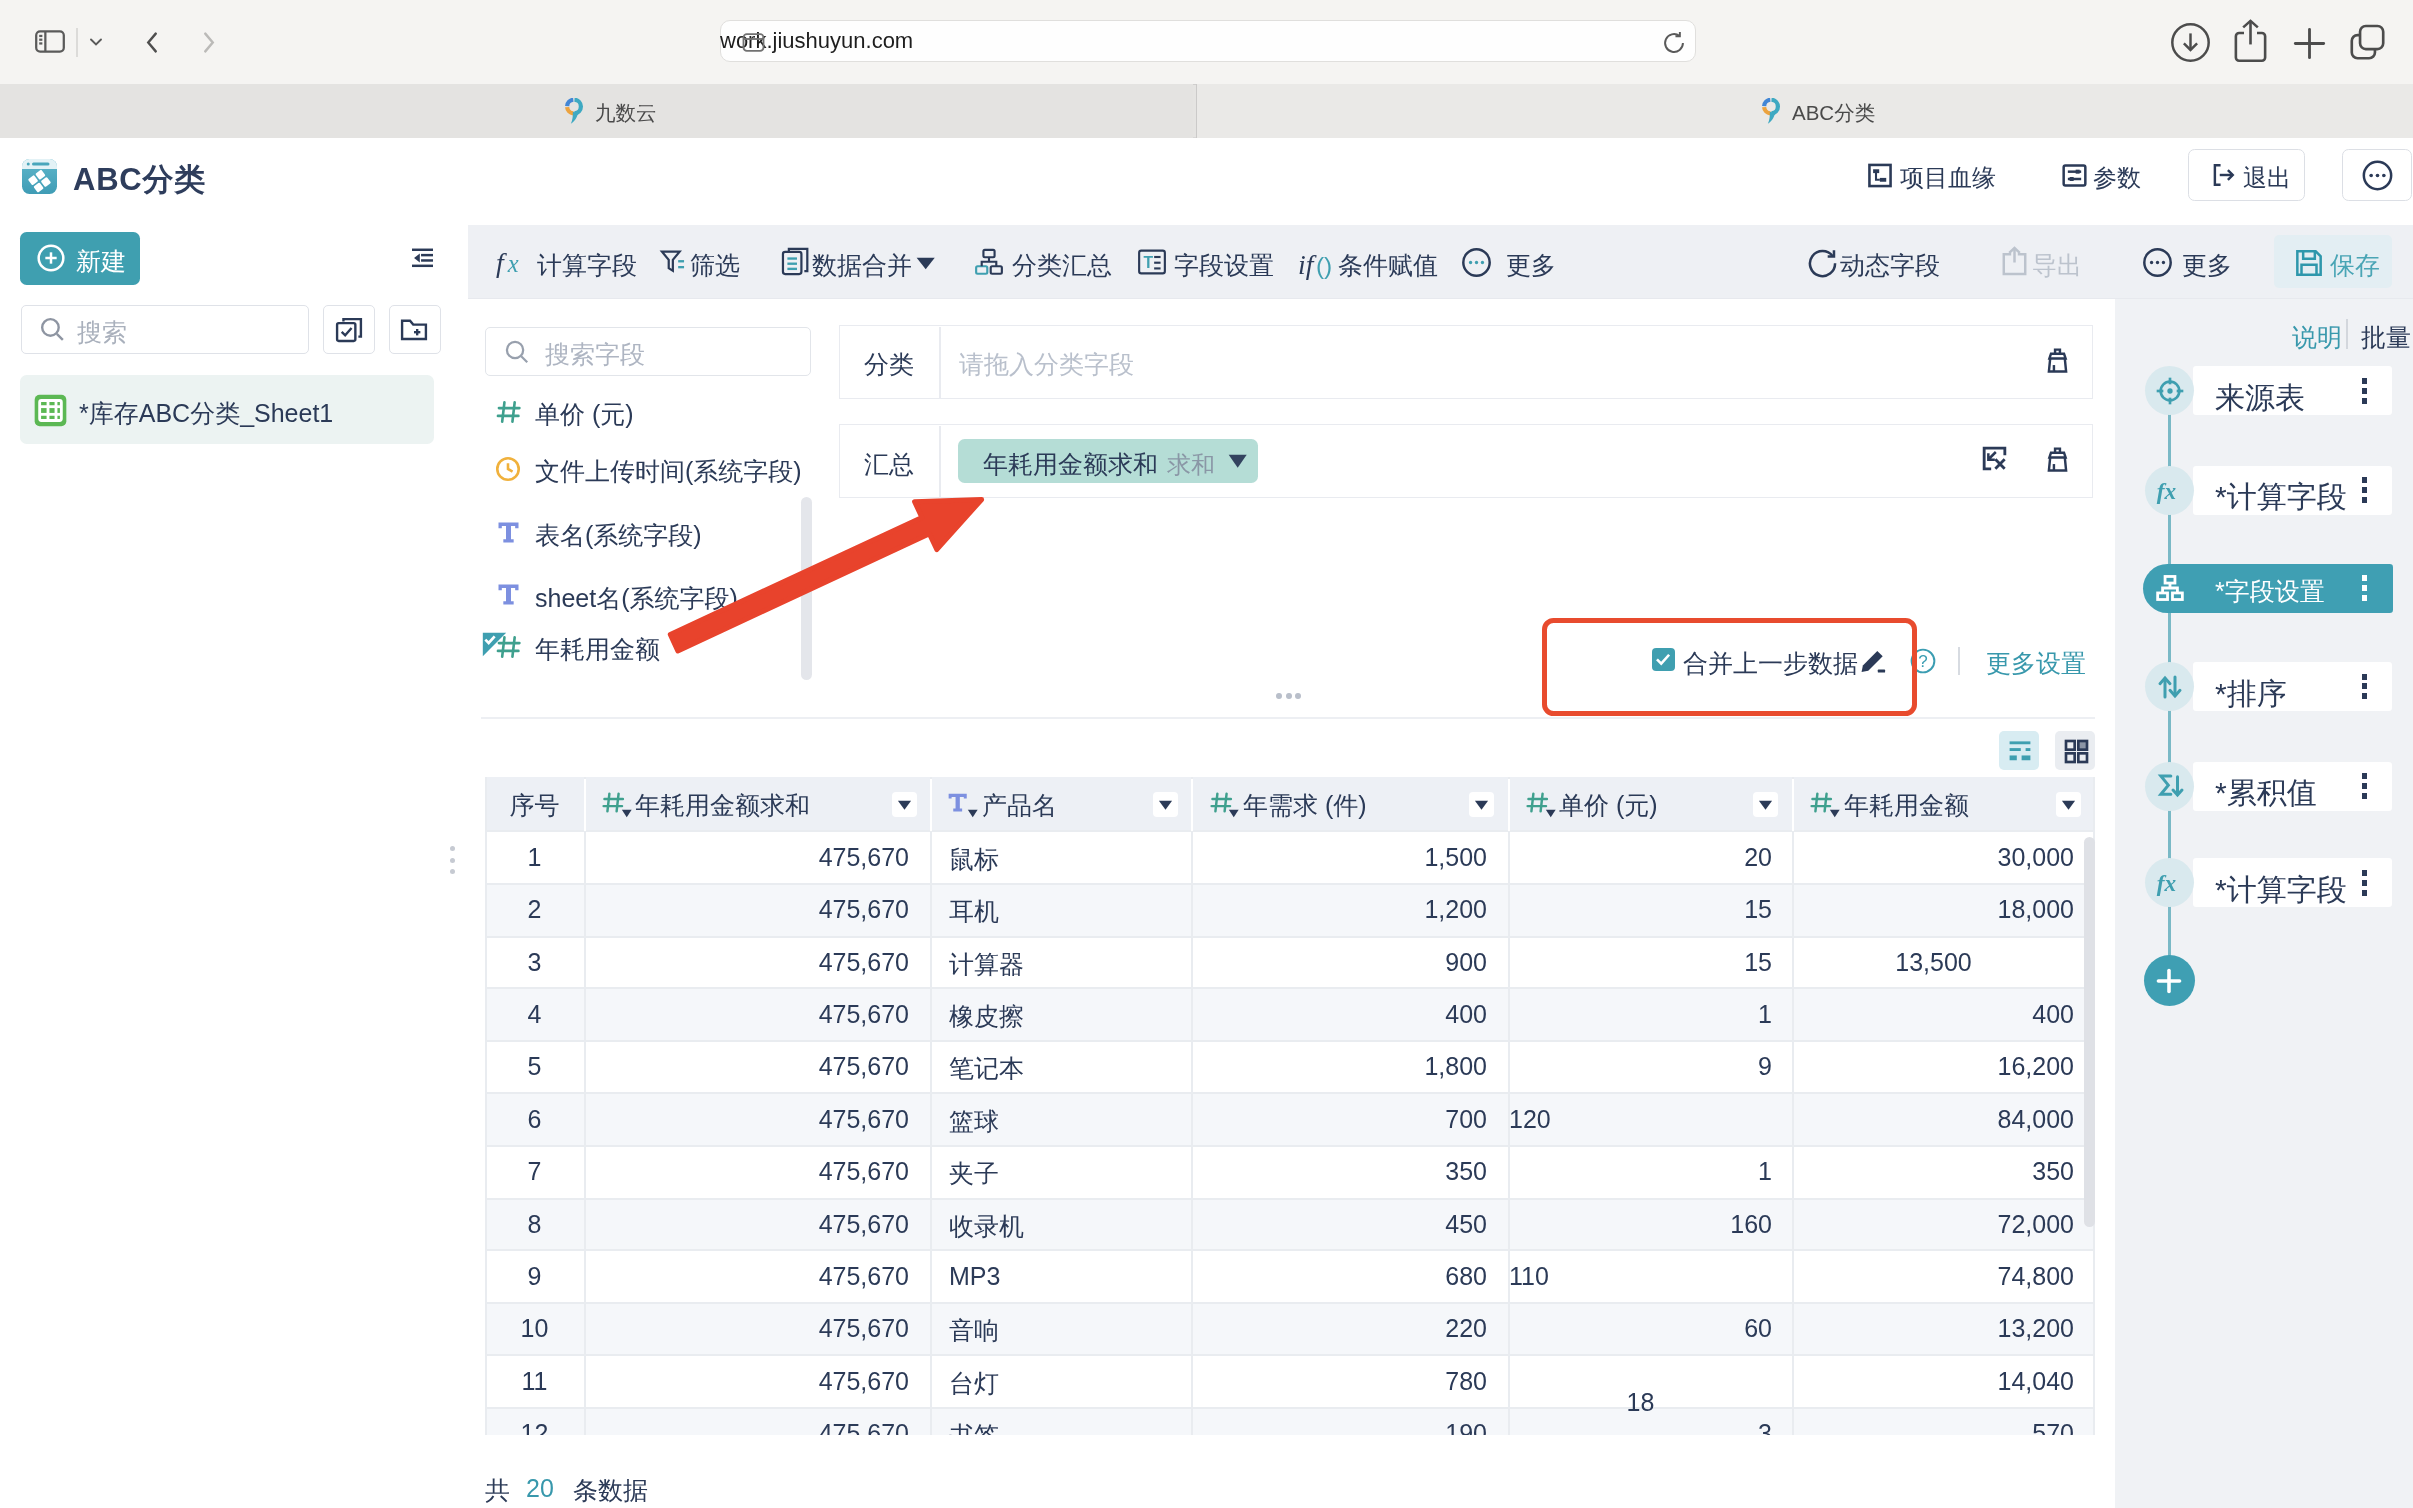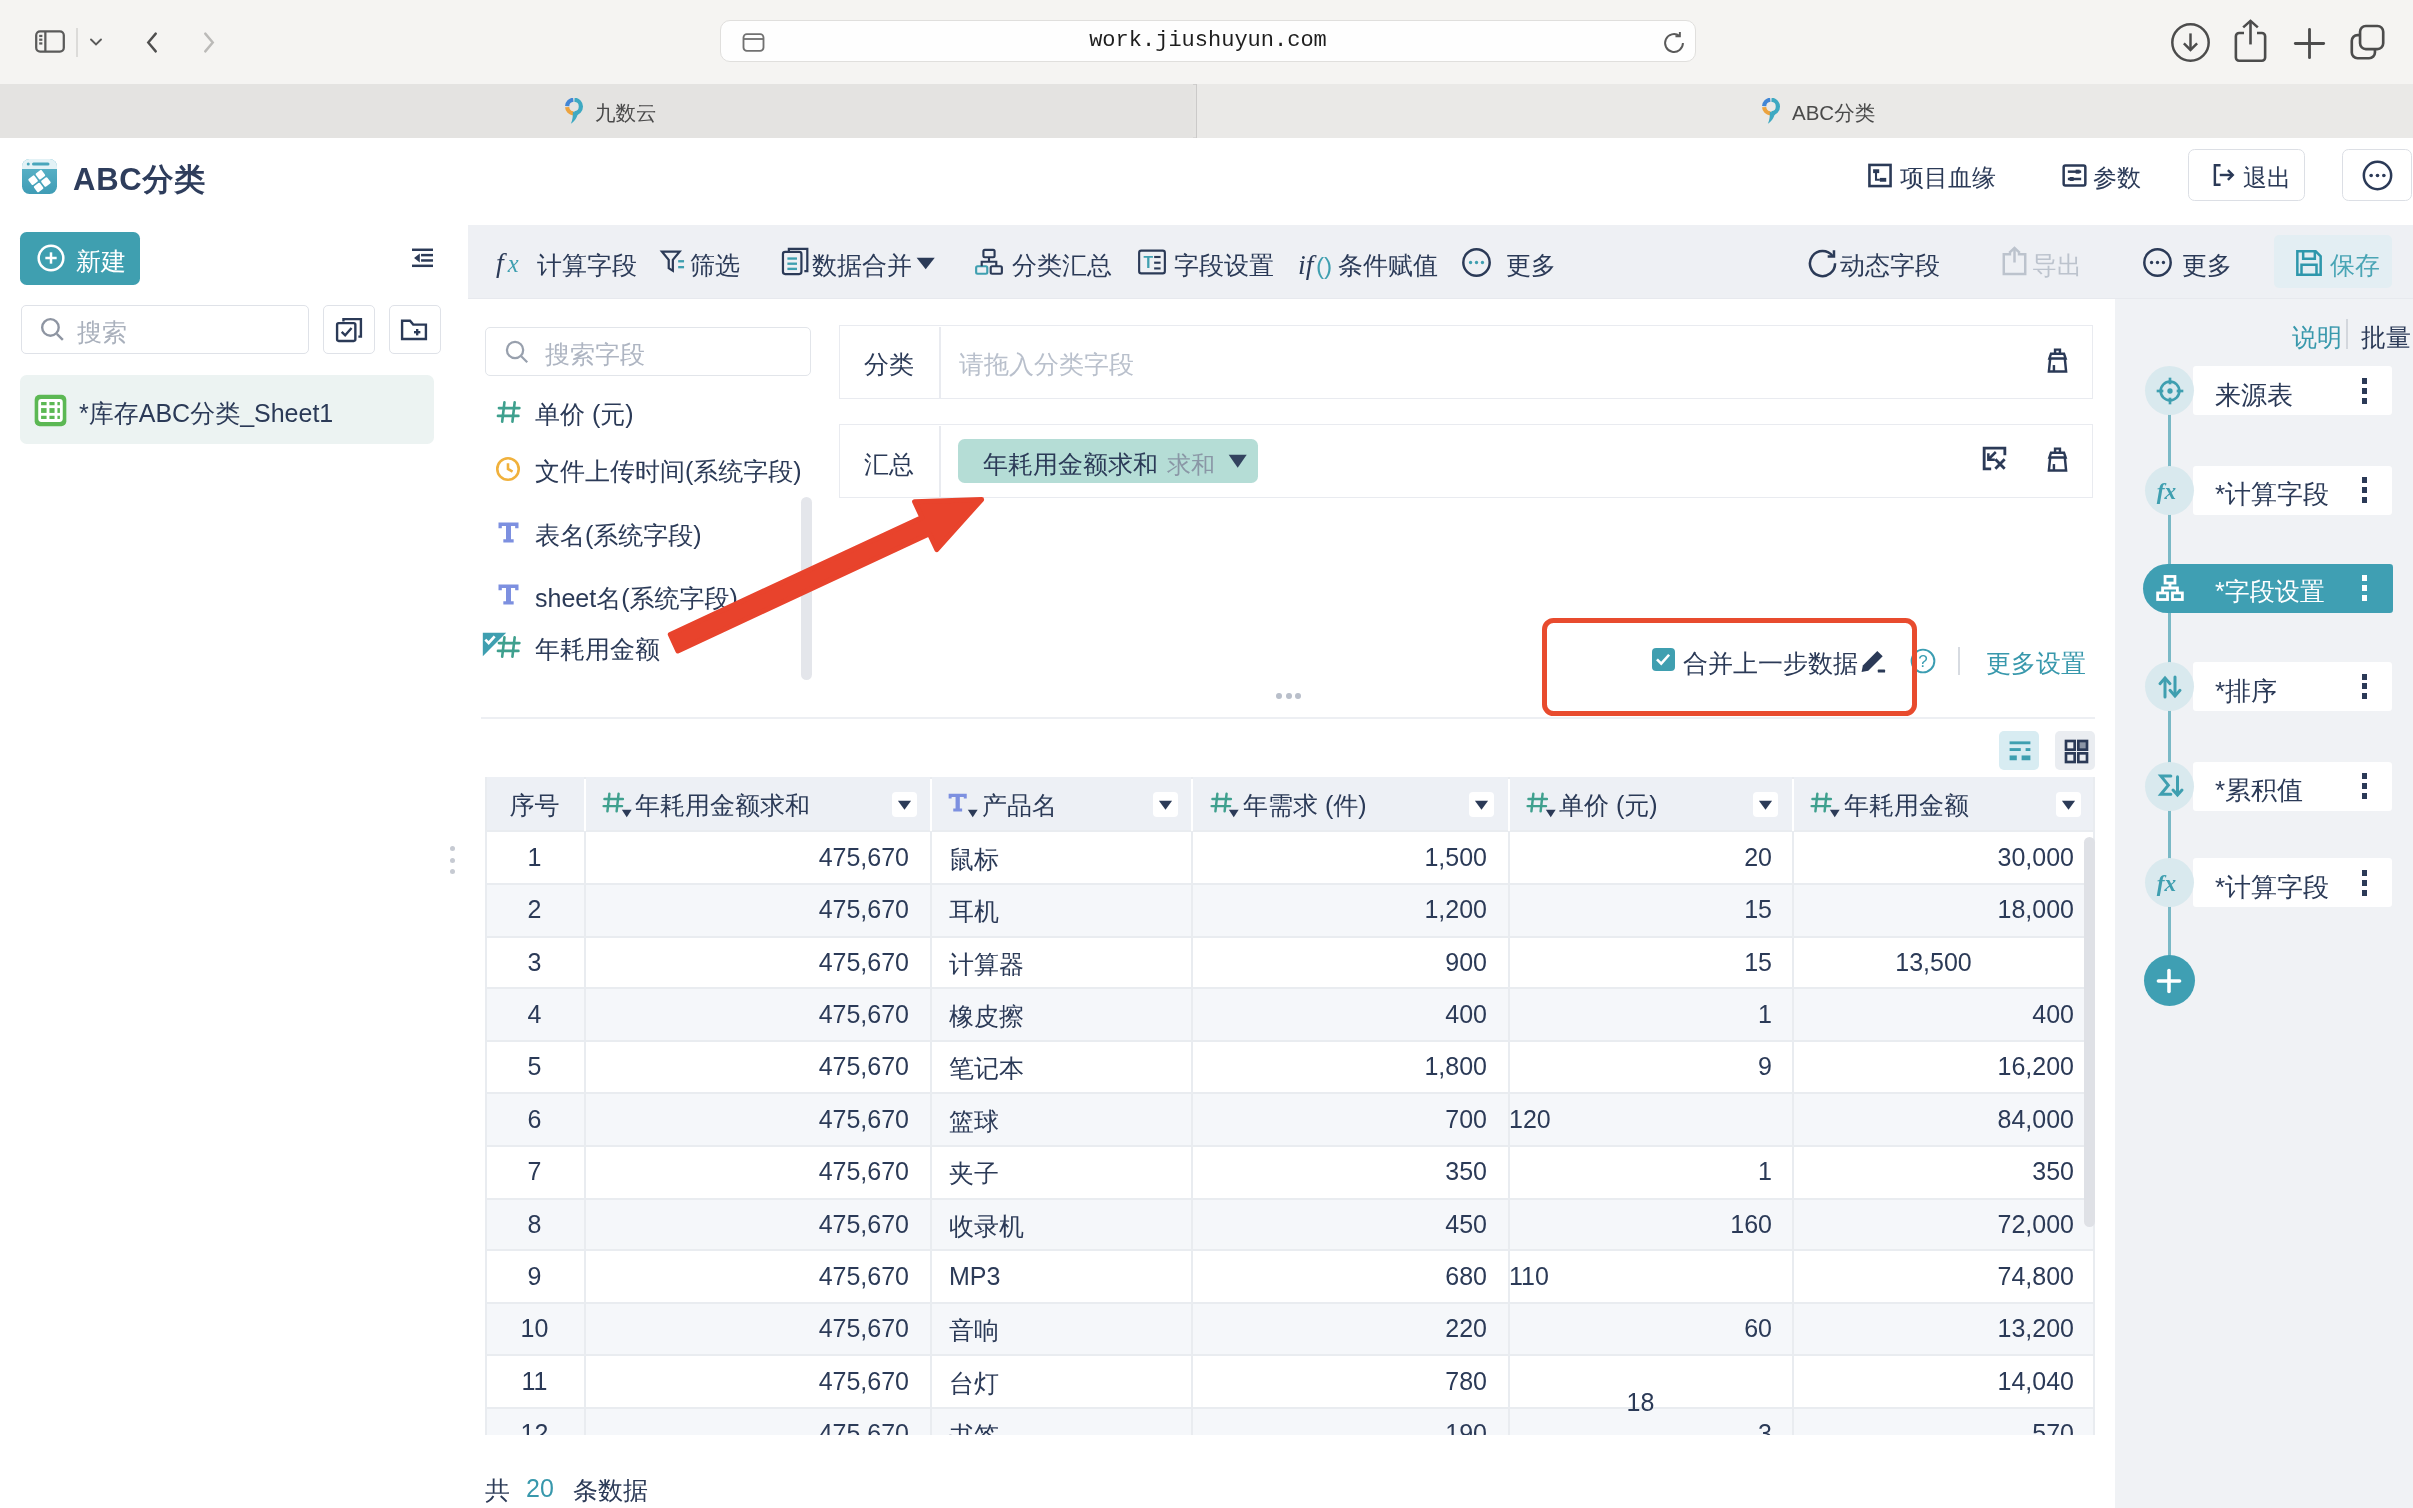--- a/index.html
+++ b/index.html
@@ -7,35 +7,35 @@
 .abs{position:absolute;}
 svg{display:block;}
 .ic{position:absolute;}
 
 #btop{left:0;top:0;width:2413px;height:84px;background:#f5f4f2;}
 #tabs{left:0;top:84px;width:2413px;height:54px;background:#e5e4e2;border-top:1.6px solid #d0cfce;border-bottom:1.6px solid #d8d7d6;}
 .tab{position:absolute;top:84px;height:54px;display:flex;align-items:center;justify-content:center;font-size:21.4px;color:#3e3e3e;}
 #tab1{left:0;width:1193px;background:#e4e3e1;}
 #tab2{left:1196px;width:1217px;background:#eae9e7;border-left:1.6px solid #cbcac9;}
 #urlbar{left:720px;top:20px;width:976px;height:42px;background:#fefefe;border:1.6px solid #e0dfdd;border-radius:10px;}
-#urltxt{left:720px;top:20px;width:976px;height:41px;text-align:center;line-height:41px;font-size:22px;color:#1e1e1e;font-family:Liberation Mono, monospace;}
+#urltxt{left:720px;top:20px;width:976px;height:41px;text-align:left;line-height:41px;font-size:22px;color:#1e1e1e;}
 
 #apphead{left:0;top:138px;width:2413px;height:87px;background:#fff;}
 #apptitle{left:73px;top:159px;font-size:31px;font-weight:bold;color:#2e3d5c;letter-spacing:0.8px;}
 .hbtn{position:absolute;font-size:24px;color:#2b3a57;}
 #exitbtn{left:2188px;top:149px;width:117px;height:52px;border:1.6px solid #dcdfe5;border-radius:6.6px;background:#fff;}
 #morebtn{left:2342px;top:149px;width:70px;height:52px;border:1.6px solid #dcdfe5;border-radius:6.6px;background:#fff;}
 
 #toolbar{left:468px;top:225px;width:1945px;height:74px;background:#eef0f4;border-bottom:1.6px solid #e7e9ee;}
 .tbtxt{position:absolute;top:249px;font-size:25px;color:#2b3a57;}
 #savebtn{left:2274px;top:235px;width:118px;height:53px;background:#e3eef3;border-radius:5px;}
 
 #rside{left:2115px;top:299px;width:298px;height:1209px;background:#f0f2f5;}
 .pill{position:absolute;left:2193px;width:199px;height:49px;background:#fff;border-radius:3.3px;}
-.pilltxt{position:absolute;left:2215px;font-size:26px;color:#2b3a57;text-align:center;}
+.pilltxt{position:absolute;left:2215px;font-size:30px;color:#2b3a57;text-align:center;}
 .stepcirc{position:absolute;left:2145px;width:49px;height:49px;border-radius:50%;background:#d9e9ee;}
 
 #newbtn{left:20px;top:232px;width:120px;height:53px;background:#3f9fb0;border-radius:6.6px;color:#fff;font-size:25px;}
 #lsearch{left:20.5px;top:305px;width:288px;height:49px;border:1.6px solid #dfe2e8;border-radius:5px;background:#fff;}
 .sqbtn{position:absolute;top:305px;width:52px;height:49px;border:1.6px solid #dfe2e8;border-radius:5px;background:#fff;}
 #selitem{left:20px;top:375px;width:414px;height:69px;background:#ecf3f2;border-radius:6.6px;}
 
 #fsearch{left:485px;top:327px;width:326px;height:49px;border:1.6px solid #e2e5ea;border-radius:5px;background:#fff;}
 .fitem{position:absolute;left:535px;font-size:25px;color:#2b3a57;}
 

